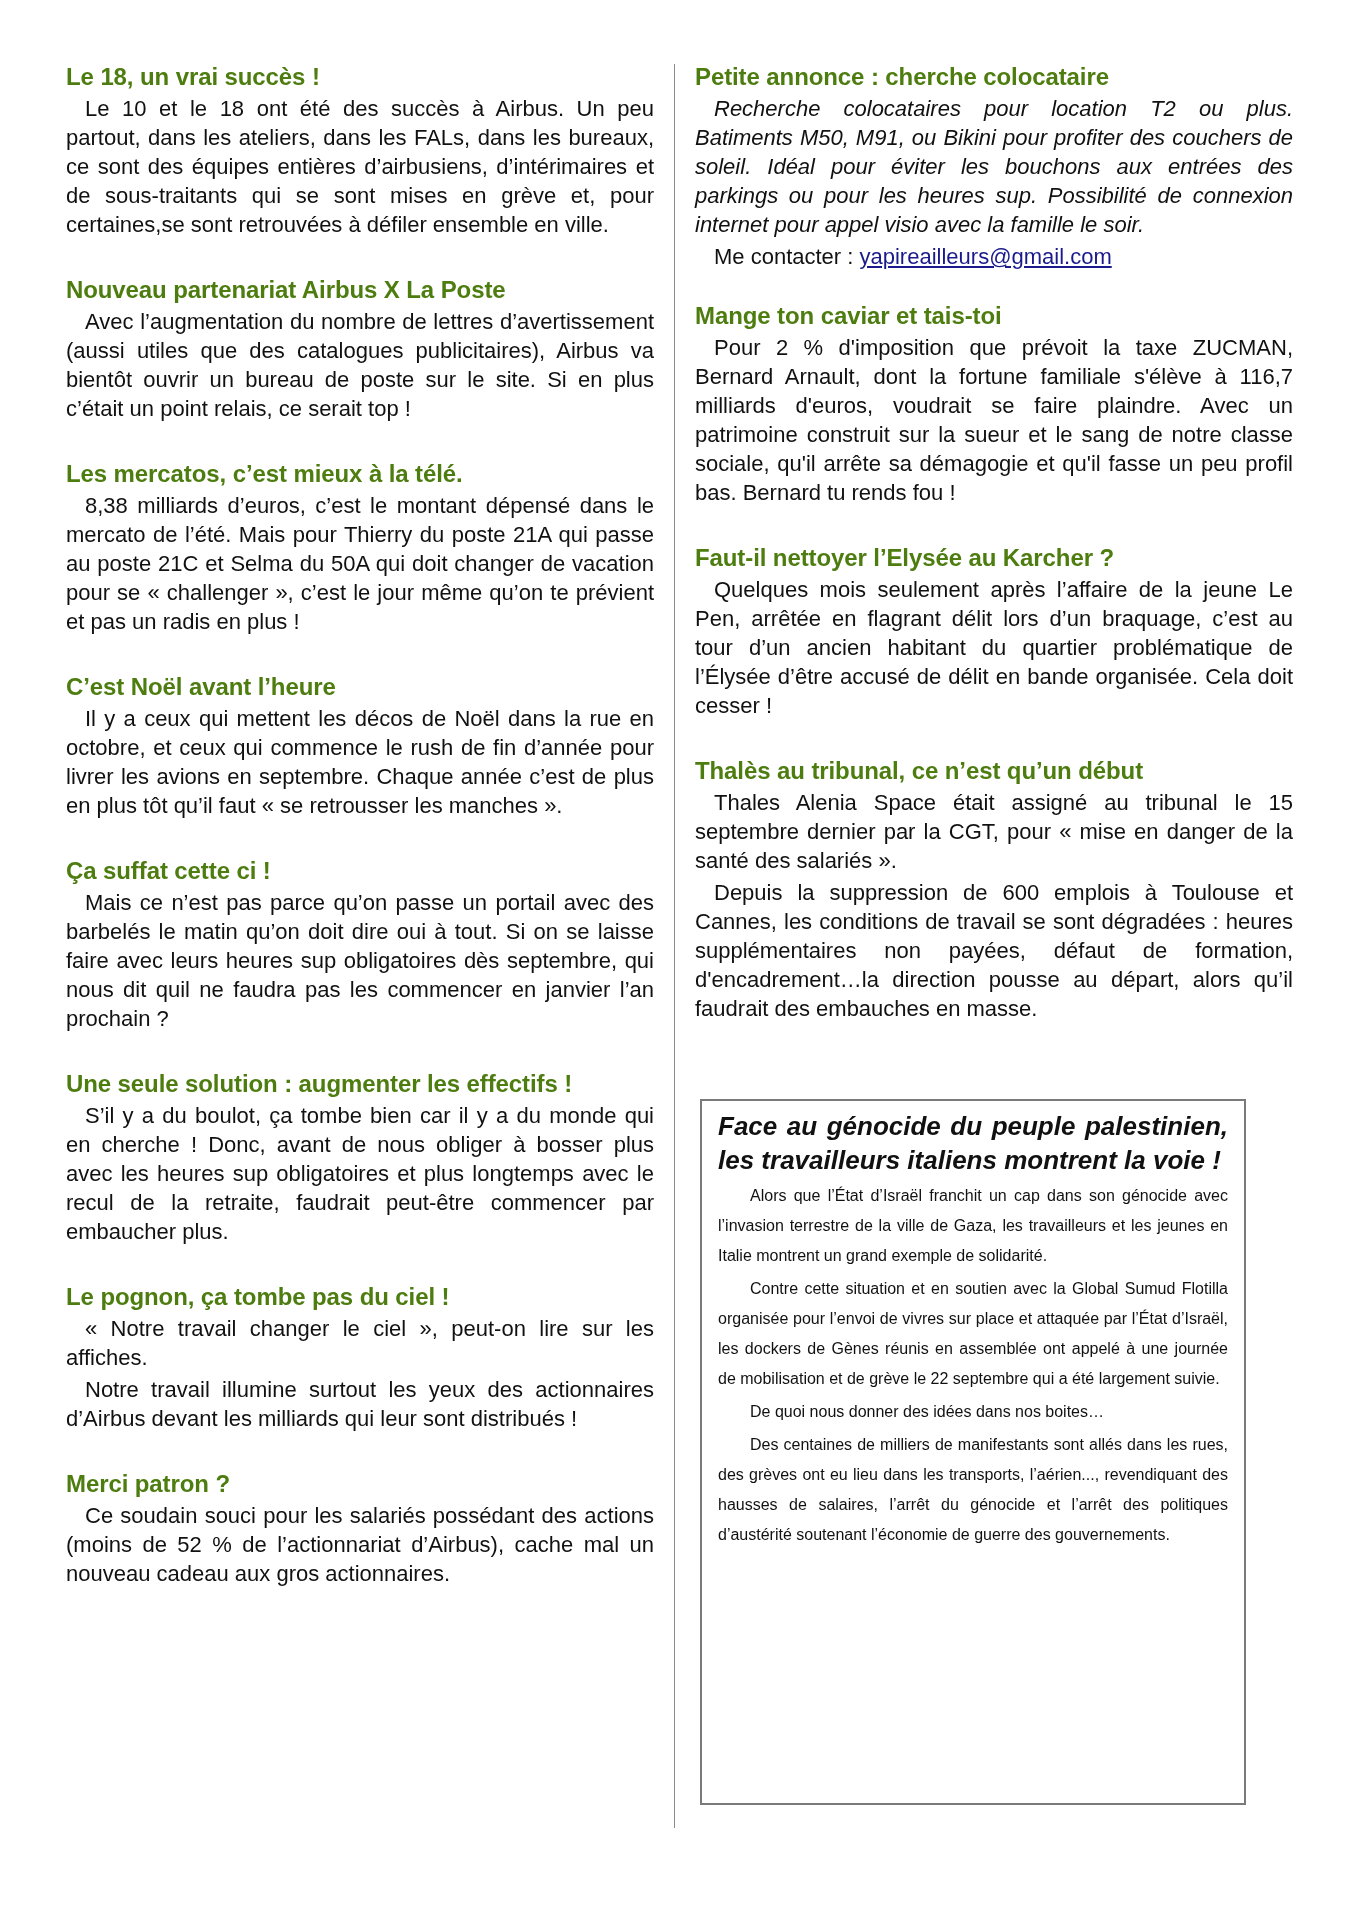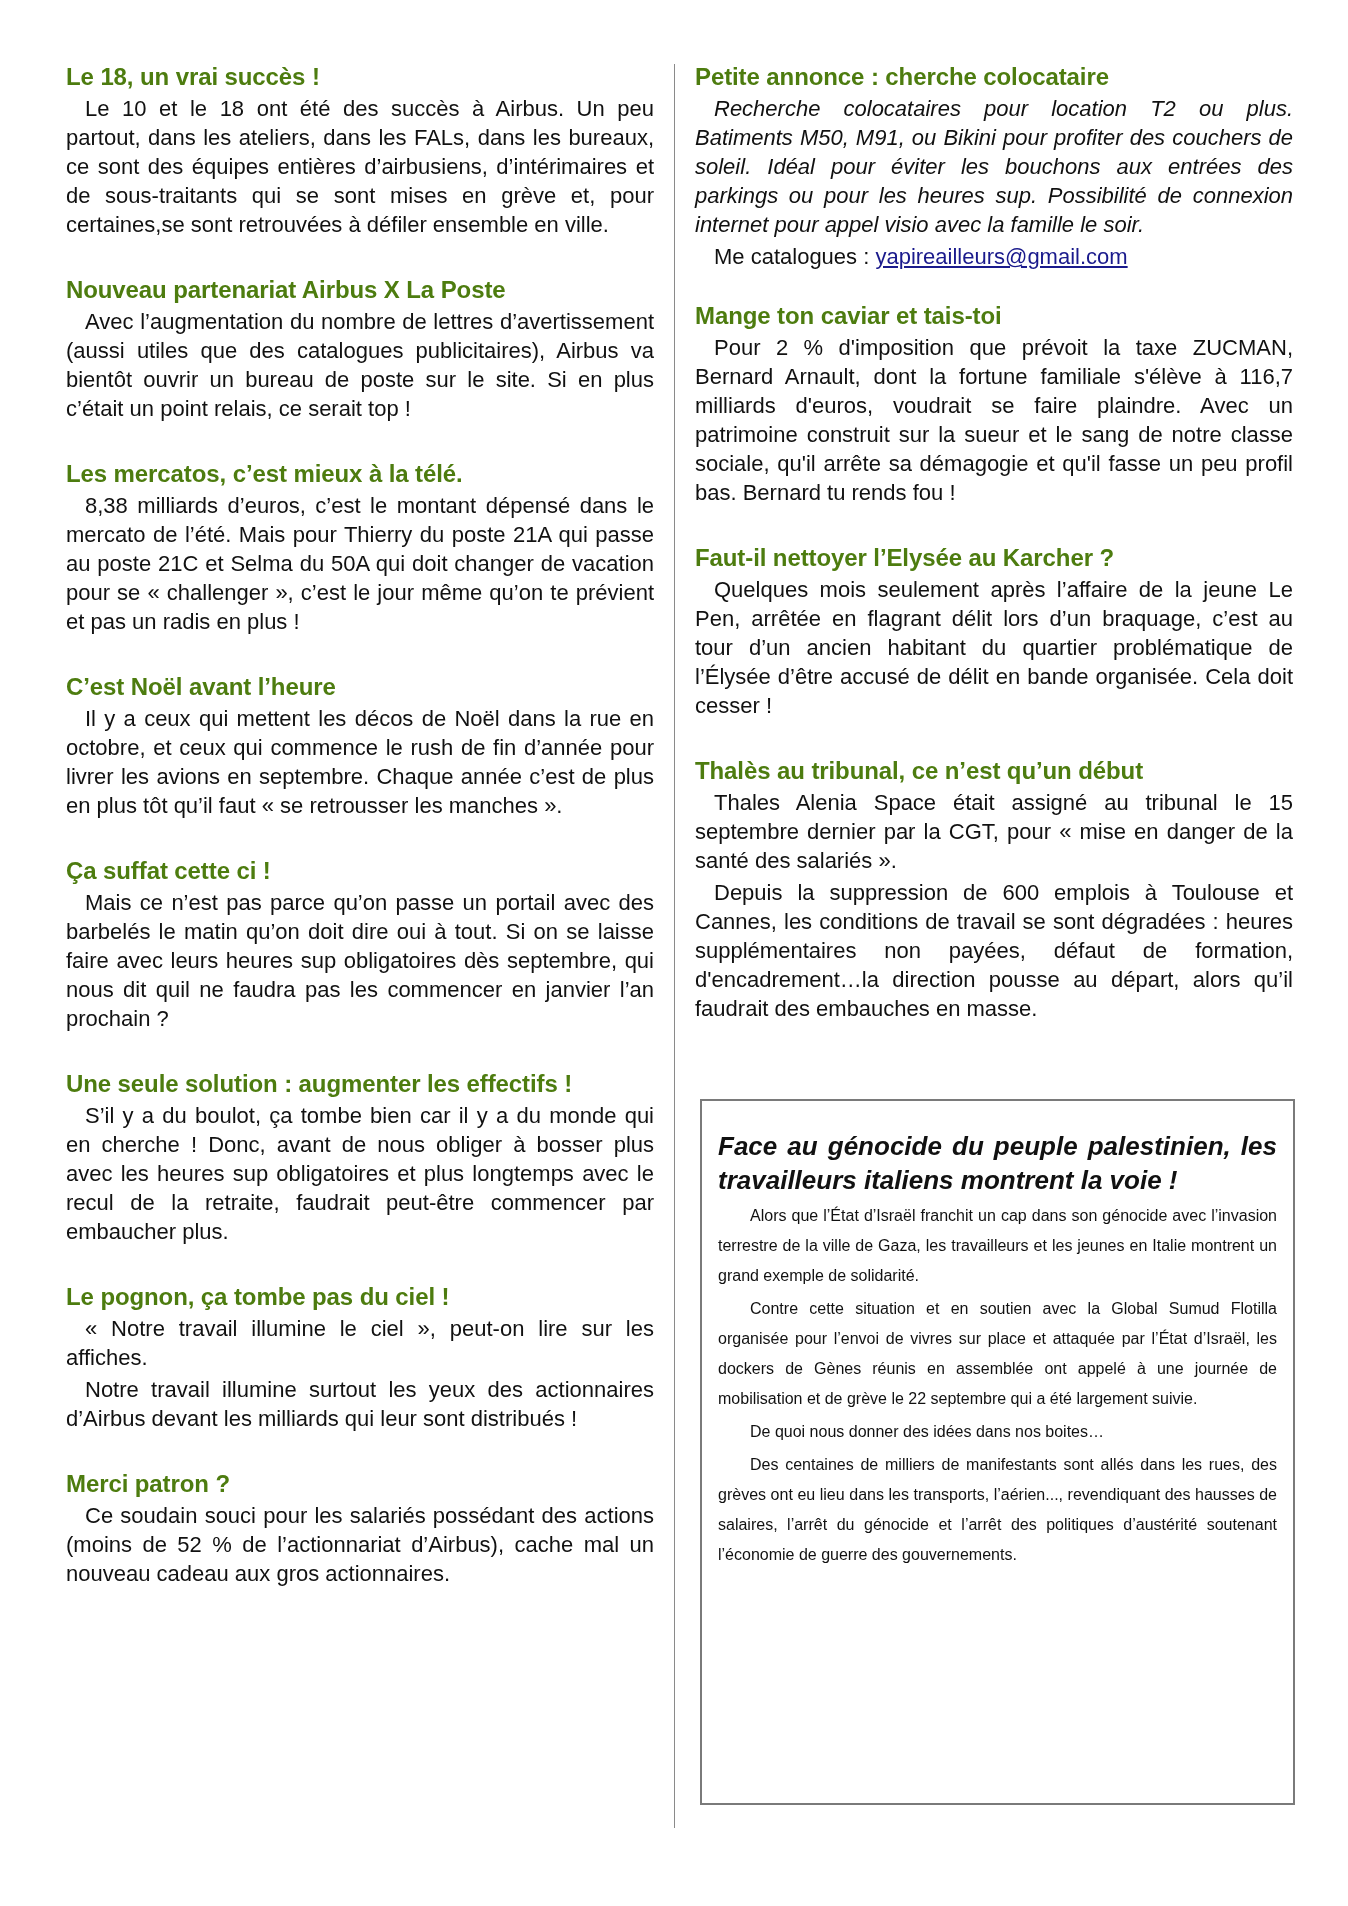--- a/index.html
+++ b/index.html
@@ -8,21 +8,21 @@
   .col { position:absolute; top:62px; }
   .col-left { left:66px; width:588px; }
   .col-right { left:695px; width:598px; }
   .divider { position:absolute; left:674px; top:64px; width:1px; height:1764px; background:#8a8a8a; }
   .article { margin:0 0 36px 0; }
   .article h2 { font-size:24px; font-weight:bold; line-height:30px; margin:0 0 2px 0; color:#4d7c0f; letter-spacing:-0.1px; }
   .article p { font-size:22px; line-height:29px; margin:0 0 3px 0; text-align:justify; text-indent:19px; }
   .italic p { font-style:italic; }
   .article p.plain { font-style:normal; }
   .link { color:#1a1a8c; text-decoration:underline; }
-  .box { position:absolute; left:700px; top:1099px; width:595px; height:706px; border:2px solid #7a7a7a; box-sizing:border-box; padding:28px 16px 0 16px; }
+  .box { position:absolute; left:700px; top:1099px; width:546px; height:706px; border:2px solid #7a7a7a; box-sizing:border-box; padding:8px 16px 0 16px; }
   .box h2 { font-size:26px; font-weight:bold; font-style:italic; line-height:34px; margin:0 0 4px 0; text-align:justify; text-align-last:left; }
   .box p { font-size:16px; line-height:30px; margin:0 0 3px 0; text-align:justify; text-indent:32px; }
 </style>
 </head>
 <body>
 
 <div class="col col-left">
   <div class="article">
     <h2>Le 18, un vrai succès !</h2>
     <p>Le 10 et le 18 ont été des succès à Airbus. Un peu partout, dans les ateliers, dans les FALs, dans les bureaux, ce sont des équipes entières d’airbusiens, d’intérimaires et de sous-traitants qui se sont mises en grève et, pour certaines,se sont retrouvées à défiler ensemble en ville.</p>
@@ -42,36 +42,36 @@
   <div class="article">
     <h2>Ça suffat cette ci !</h2>
     <p>Mais ce n’est pas parce qu’on passe un portail avec des barbelés le matin qu’on doit dire oui à tout. Si on se laisse faire avec leurs heures sup obligatoires dès septembre, qui nous dit quil ne faudra pas les commencer en janvier l’an prochain ?</p>
   </div>
   <div class="article">
     <h2>Une seule solution : augmenter les effectifs !</h2>
     <p>S’il y a du boulot, ça tombe bien car il y a du monde qui en cherche ! Donc, avant de nous obliger à bosser plus avec les heures sup obligatoires et plus longtemps avec le recul de la retraite, faudrait peut-être commencer par embaucher plus.</p>
   </div>
   <div class="article">
     <h2>Le pognon, ça tombe pas du ciel !</h2>
-    <p>« Notre travail illumine le ciel », peut-on lire sur les affiches.</p>
+    <p>« Notre travail changer le ciel », peut-on lire sur les affiches.</p>
     <p>Notre travail illumine surtout les yeux des actionnaires d’Airbus devant les milliards qui leur sont distribués !</p>
   </div>
   <div class="article">
     <h2>Merci patron ?</h2>
     <p>Ce soudain souci pour les salariés possédant des actions (moins de 52 % de l’actionnariat d’Airbus), cache mal un nouveau cadeau aux gros actionnaires.</p>
   </div>
 </div>
 
 <div class="divider"></div>
 
 <div class="col col-right">
   <div class="article italic" style="margin-bottom:30px;">
     <h2>Petite annonce : cherche colocataire</h2>
     <p>Recherche colocataires pour location T2 ou plus. Batiments M50, M91, ou Bikini pour profiter des couchers de soleil. Idéal pour éviter les bouchons aux entrées des parkings ou pour les heures sup. Possibilité de connexion internet pour appel visio avec la famille le soir.</p>
-    <p class="plain"><span>Me catalogues : </span><span class="link">yapireailleurs@gmail.com</span></p>
+    <p class="plain"><span>Me contacter : </span><span class="link">yapireailleurs@gmail.com</span></p>
   </div>
   <div class="article">
     <h2>Mange ton caviar et tais-toi</h2>
     <p>Pour 2 % d'imposition que prévoit la taxe ZUCMAN, Bernard Arnault, dont la fortune familiale s'élève à 116,7 milliards d'euros, voudrait se faire plaindre. Avec un patrimoine construit sur la sueur et le sang de notre classe sociale, qu'il arrête sa démagogie et qu'il fasse un peu profil bas. Bernard tu rends fou !</p>
   </div>
   <div class="article">
     <h2>Faut-il nettoyer l’Elysée au Karcher ?</h2>
     <p>Quelques mois seulement après l’affaire de la jeune Le Pen, arrêtée en flagrant délit lors d’un braquage, c’est au tour d’un ancien habitant du quartier problématique de l’Élysée d’être accusé de délit en bande organisée. Cela doit cesser !</p>
   </div>
   <div class="article">

